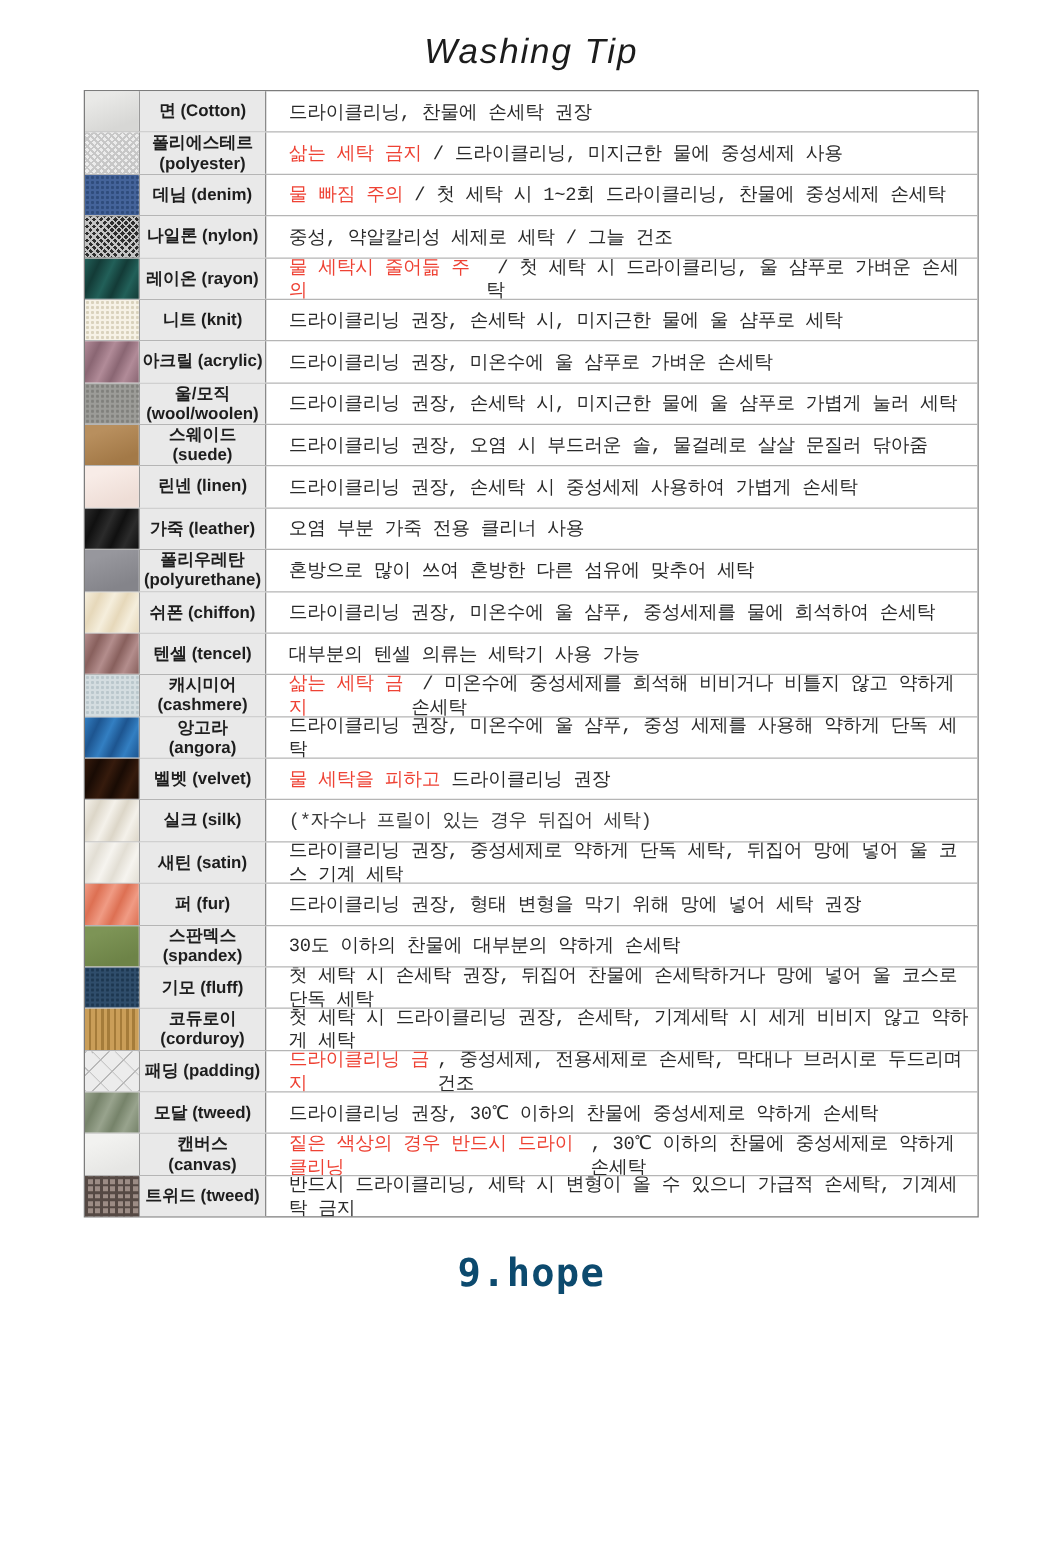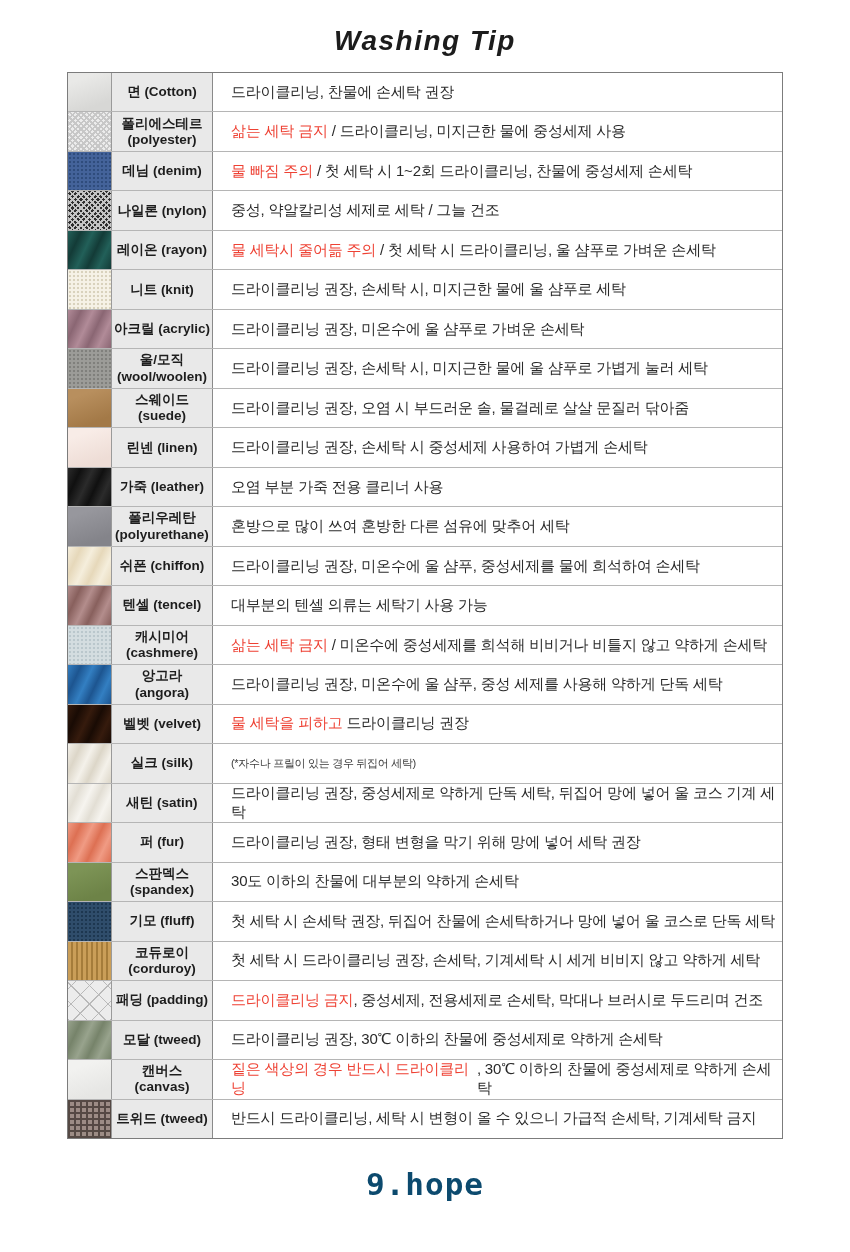--- a/index.html
+++ b/index.html
@@ -15,27 +15,27 @@
   .page {
     width: 850px;
     height: 1252px;
     position: relative;
   }
   .title {
     padding-top: 25px;
     text-align: center;
     font-size: 28px;
     font-style: italic;
-    font-weight: 700;
+    font-weight: 400;
     letter-spacing: 1.5px;
     color: #1c1c1c;
   }
   .wash-table {
     width: 716px;
-    height: 1067px;
+    height: 902px;
     margin: 15px auto 0 auto;
     border: 1px solid #7c7c7c;
     box-sizing: border-box;
     display: flex;
     flex-direction: column;
     background: #ffffff;
   }
   .row {
     flex: 1;
     display: flex;
@@ -72,24 +72,24 @@
     display: flex;
     align-items: center;
     padding-left: 18px;
     padding-right: 4px;
     font-size: 15px;
     color: #2a2a2a;
     letter-spacing: -0.2px;
     white-space: nowrap;
     overflow: hidden;
   }
-  .desc-cell span { white-space: pre-wrap; }
+  .desc-cell span { white-space: pre-wrap; font-family: Liberation Mono, monospace; }
   .red-text { color: var(--warning-red, #ee4234); }
   .small-note {
-    font-size: 11px;
+    font-size: 15px;
     color: #3a3a3a;
     letter-spacing: -0.3px;
   }
   .footer-brand {
     margin-top: 27px;
     text-align: center;
     font-family: "DejaVu Sans Mono", monospace;
     font-weight: bold;
     font-size: 31px;
     letter-spacing: 1px;

